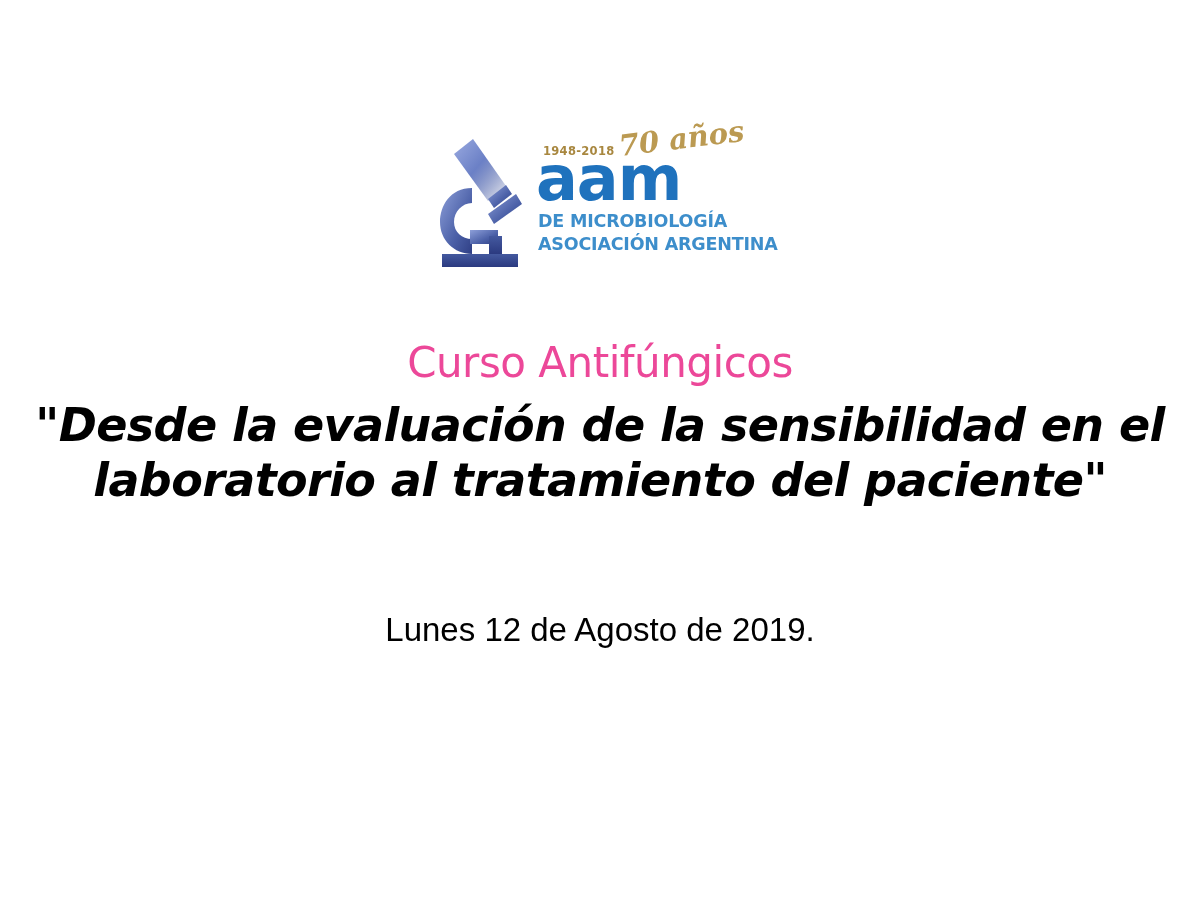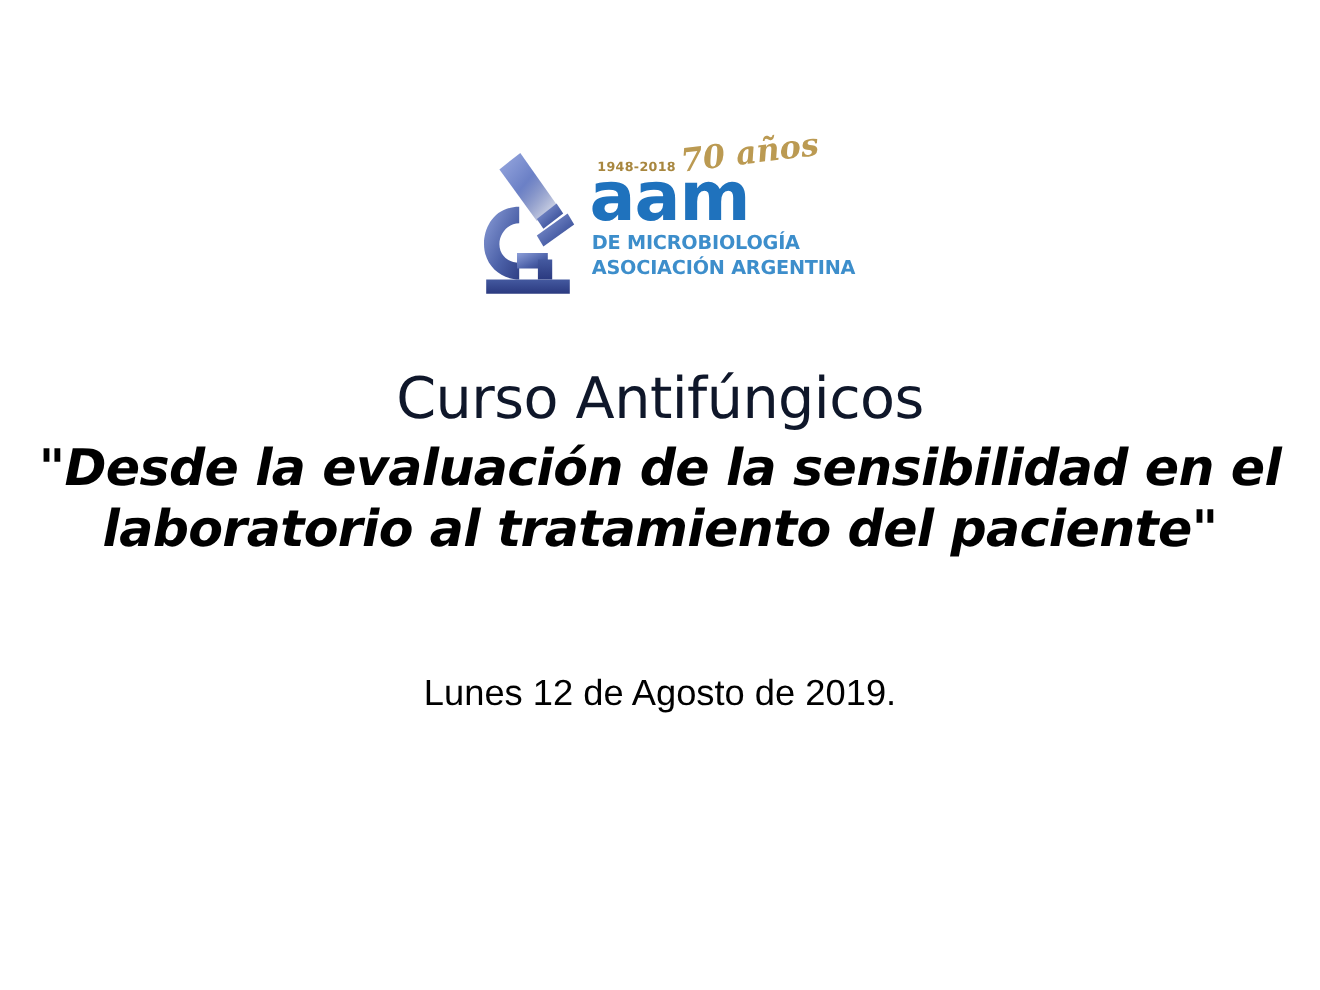--- a/index.html
+++ b/index.html
@@ -100,24 +100,24 @@
   
   .title-block {
     position: absolute;
     left: 0px;
     top: 330px;
     width: 1200px;
     text-align: center;
   }
   .title-main {
     font-family: "DejaVu Sans", sans-serif;
-    font-size: 52px;
+    font-size: 42px;
     font-weight: normal;
     line-height: 66px;
-    color: #0f172a;
+    color: #ec4899;
     letter-spacing: -0.5px;
   }
   .title-sub {
     font-family: "DejaVu Sans", sans-serif;
     font-size: 46px;
     font-style: italic;
     font-weight: bold;
     line-height: 55px;
     color: #000000;
     letter-spacing: -0.6px;

